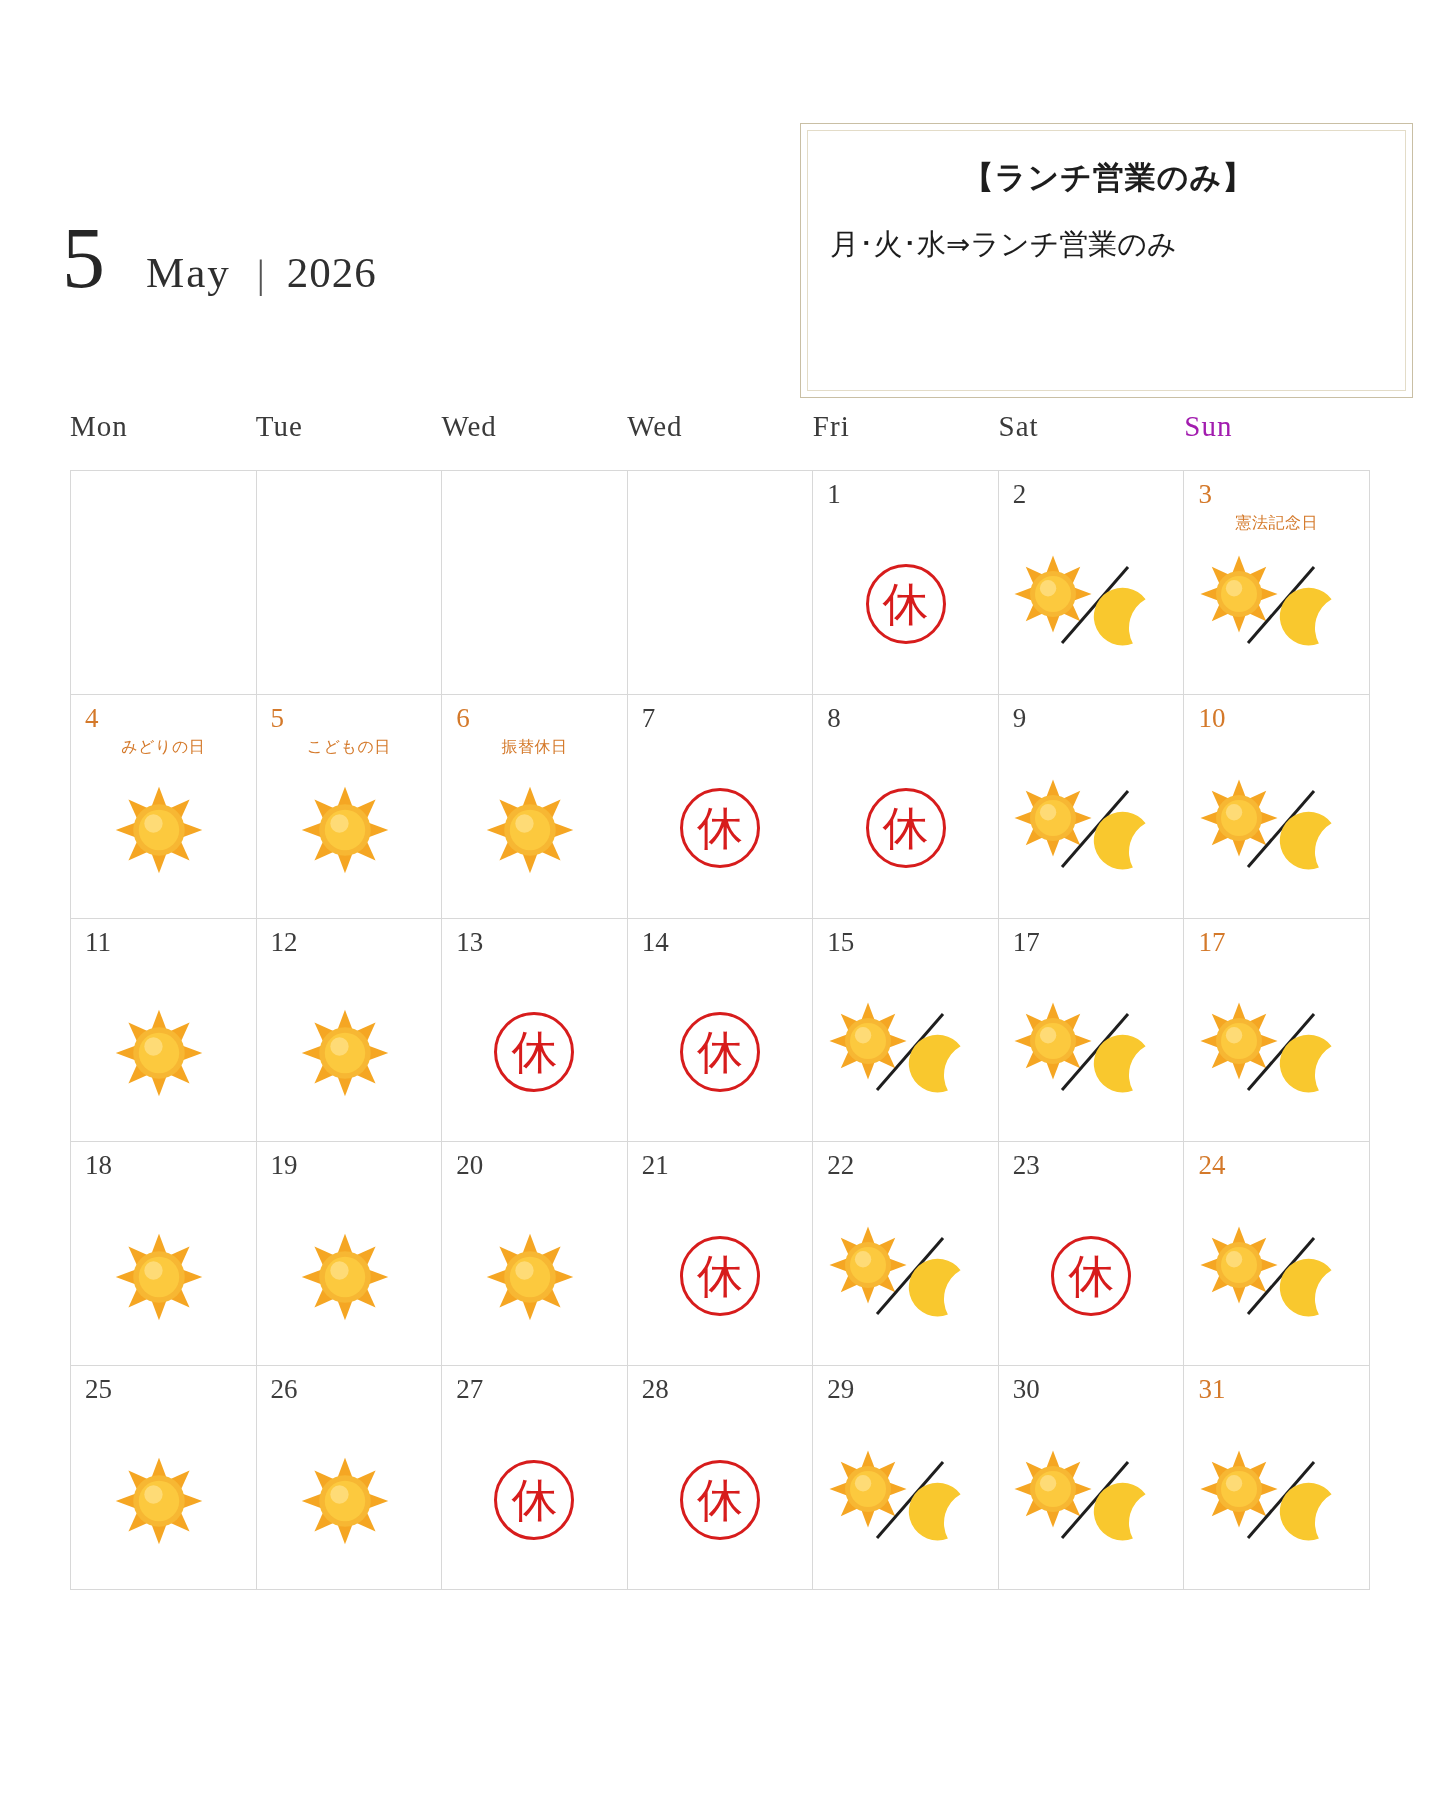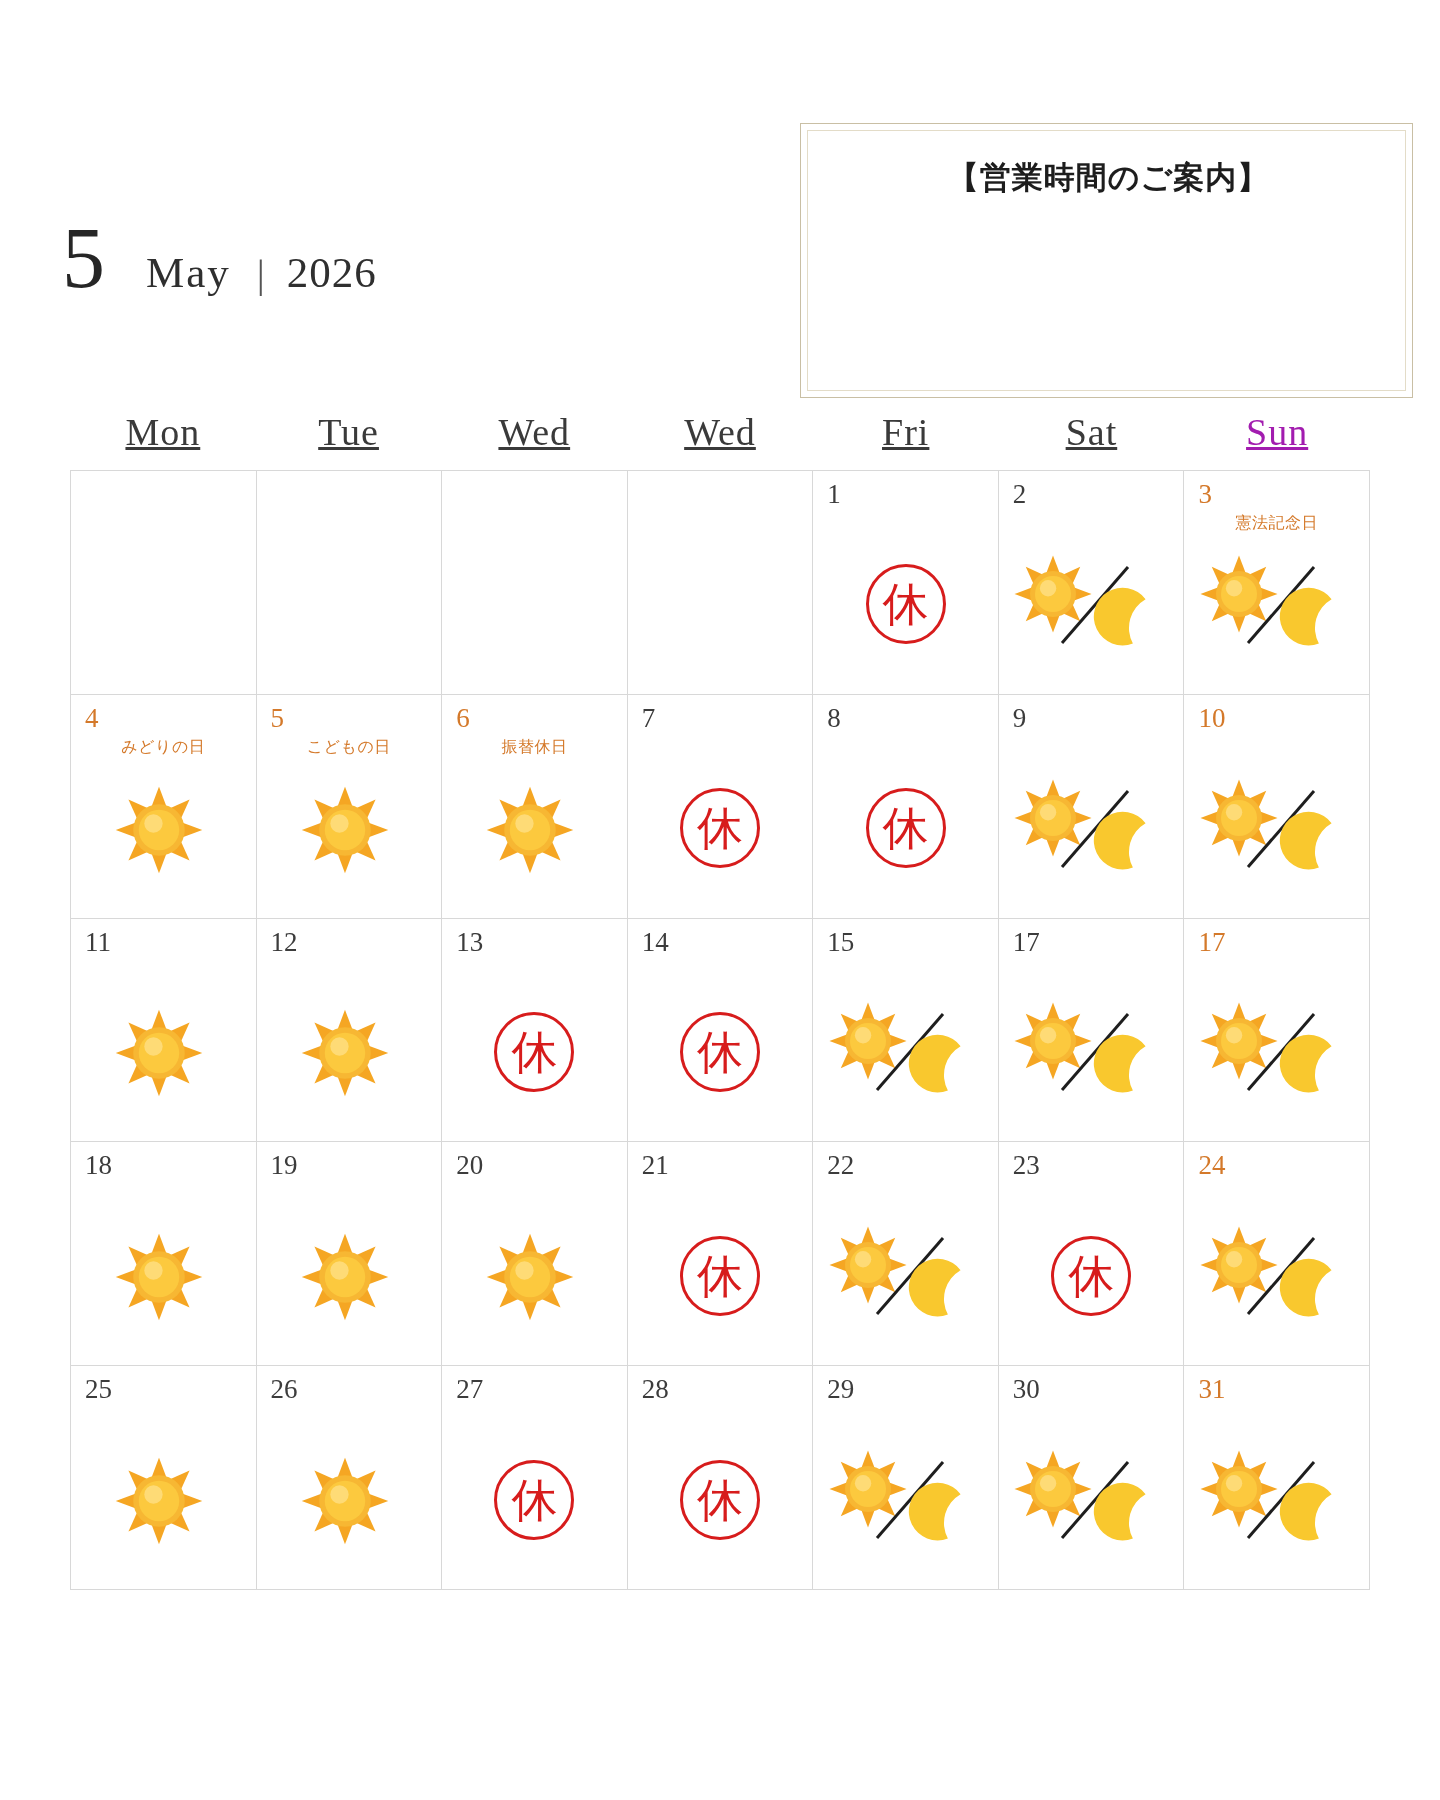--- a/index.html
+++ b/index.html
@@ -88,25 +88,23 @@
   
   .weekdays {
     position: absolute;
     left: 70px;
     top: 410px;
     width: 1300px;
     display: grid;
     grid-template-columns: repeat(7, 1fr);
   }
   .weekday {
-    text-align: center;
-    font-size: 38px;
+    font-size: 29px;
     letter-spacing: 1px;
     color: #3a3a3a;
-    text-decoration: underline;
   }
   .weekday.sun { color: #a21caf; }
 
   
   .grid {
     position: absolute;
     left: 70px;
     top: 470px;
     width: 1300px;
     height: 1120px;
@@ -179,21 +177,22 @@
 
 <div class="header">
   <span class="month-number">5</span>
   <span class="month-name">May</span>
   <span class="header-sep">|</span>
   <span class="year">2026</span>
 </div>
 
 <div class="info-box">
   <div class="info-box-inner">
-    <div class="info-title">【営業時間のご案内】</div>
+    <div class="info-title">【ランチ営業のみ】</div>
+    <div class="info-line">月･火･水⇒ランチ営業のみ</div>
   </div>
 </div>
 
 <div class="weekdays">
     <div class="weekday">Mon</div>
     <div class="weekday">Tue</div>
     <div class="weekday">Wed</div>
     <div class="weekday">Wed</div>
     <div class="weekday">Fri</div>
     <div class="weekday">Sat</div>

